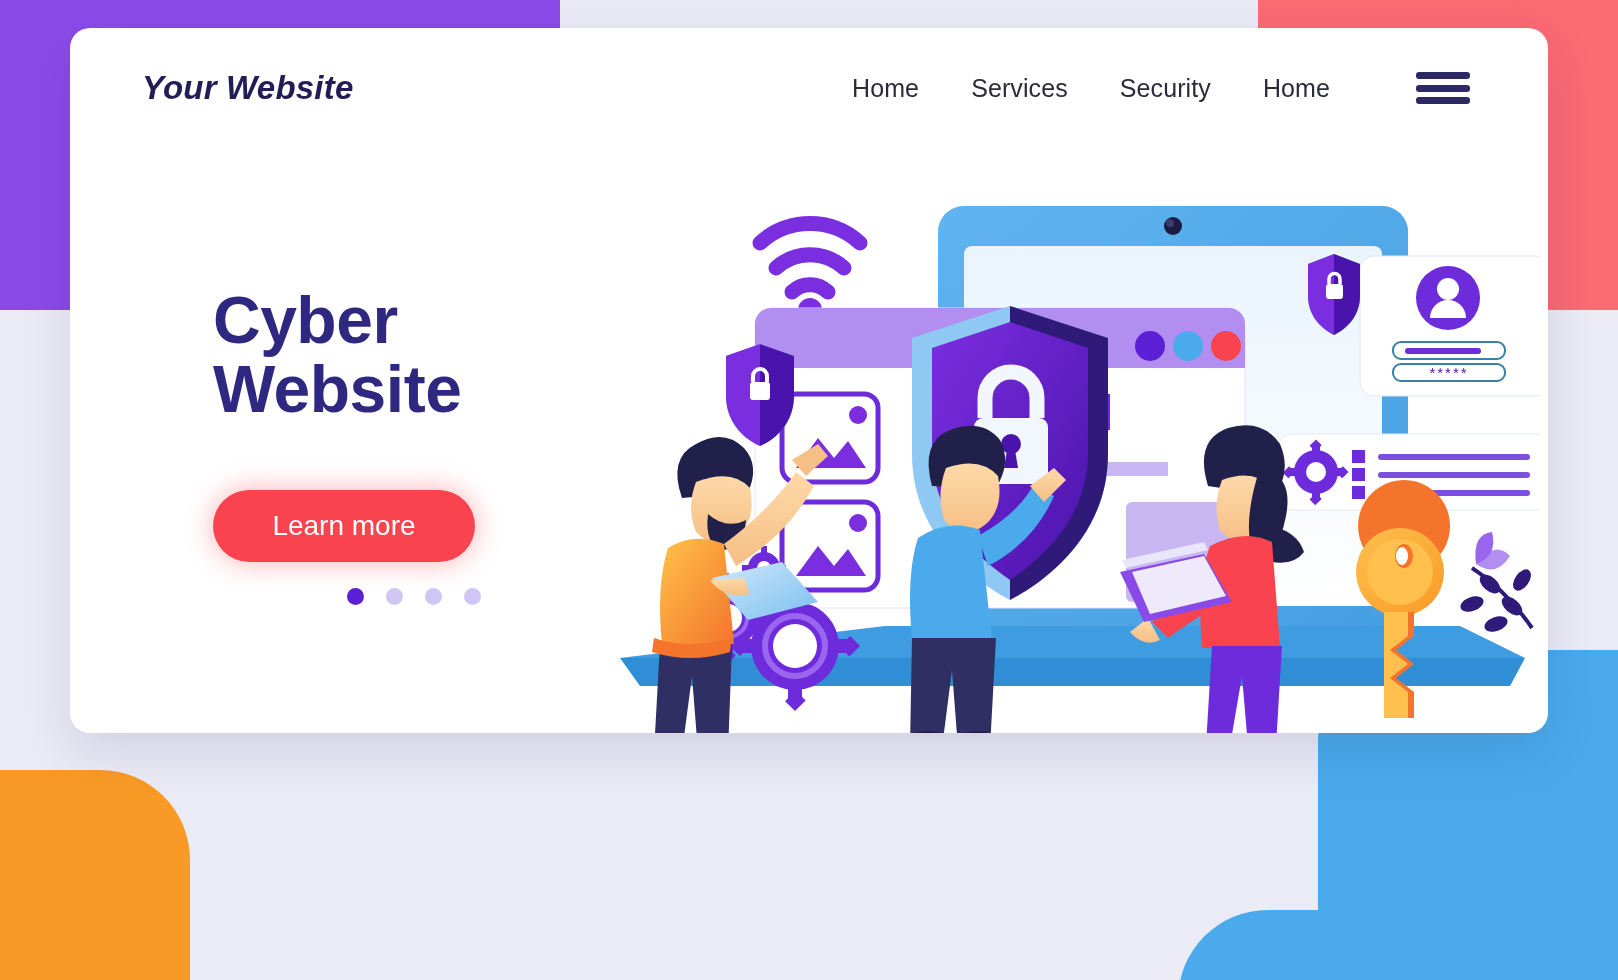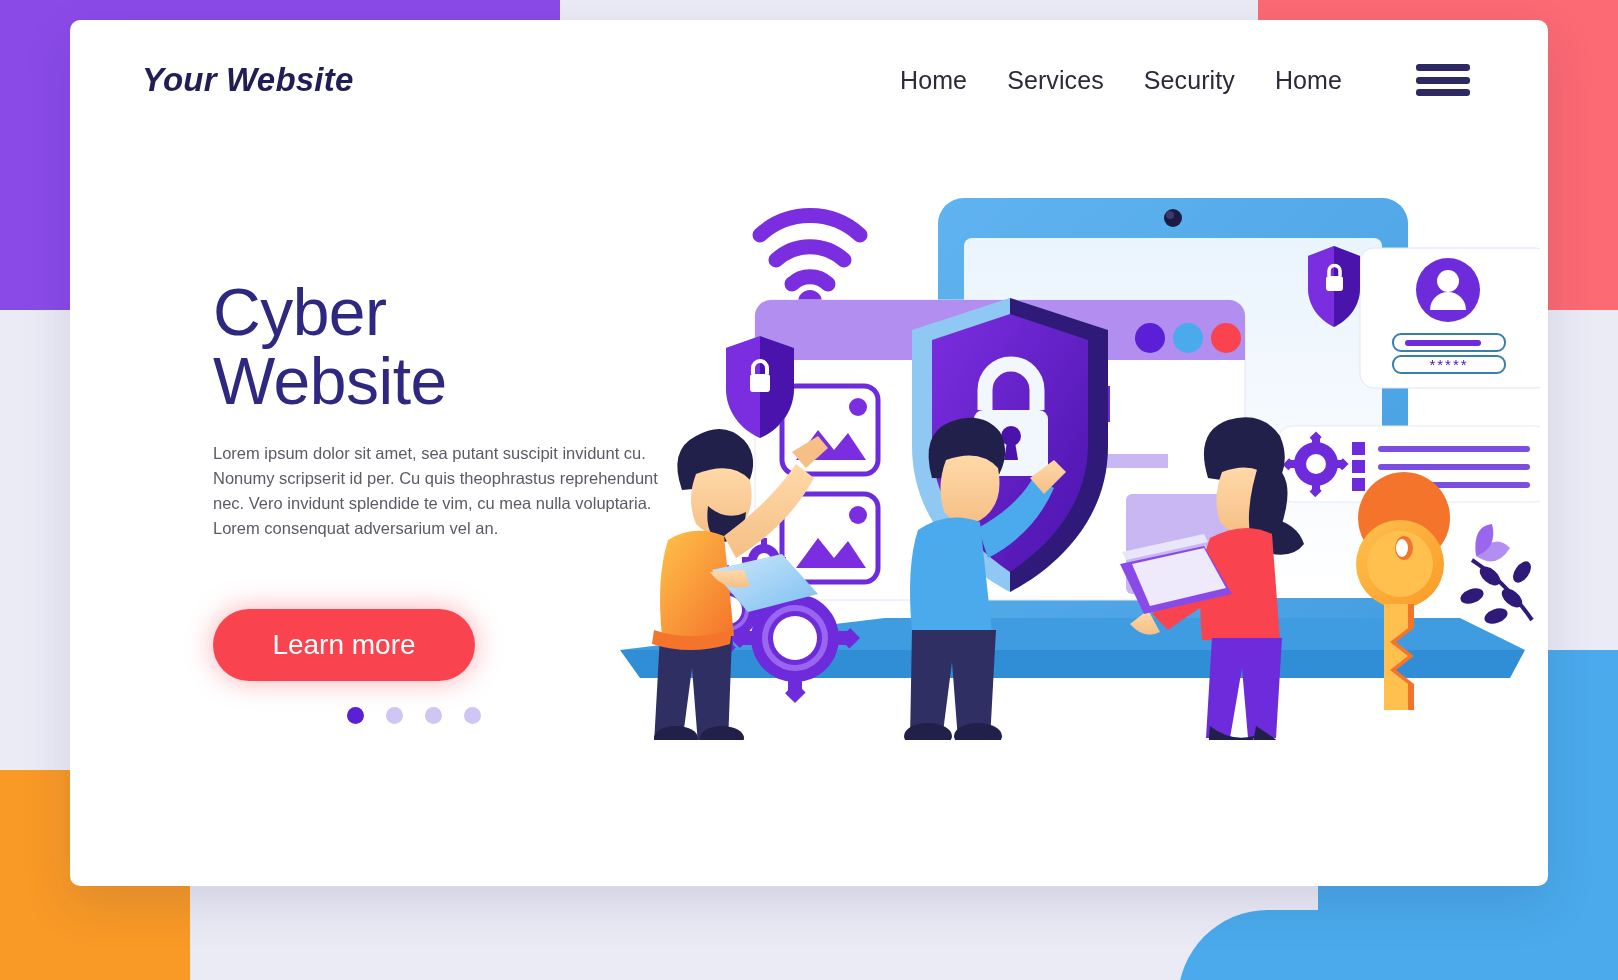--- a/index.html
+++ b/index.html
@@ -29,60 +29,60 @@
     background: #4aaaeb; border-radius: 90px 0 0 0;
   }
   #blob-br2 {
     right: -80px; bottom: -90px; width: 520px; height: 160px;
     background: #4aaaeb; border-radius: 90px 0 0 0;
   }
 
   
   #page-card {
     position: absolute;
-    left: 70px; top: 20px; width: 1478px; height: 866px;
+    left: 70px; top: 28px; width: 1478px; height: 705px;
     background: #ffffff;
-    border-radius: 10px;
+    border-radius: 20px;
     box-shadow: 0 18px 50px rgba(40,30,90,.13);
     overflow: hidden;
   }
 
   
   #site-header {
     position: absolute; left: 0; top: 0; width: 100%; height: 120px;
     display: flex; align-items: center;
   }
   #brand-logo {
     margin-left: 72px;
     font-size: 33px; font-weight: bold; font-style: italic;
     color: #221d54; letter-spacing: .2px;
     white-space: nowrap;
   }
   #main-nav {
     margin-left: auto; margin-right: 78px;
-    display: flex; align-items: center; gap: 40px;
+    display: flex; align-items: center; gap: 52px;
   }
   .nav-link {
     font-size: 25px; color: #2b2b3a; text-decoration: none;
     white-space: nowrap; letter-spacing: .1px;
   }
   #hamburger-menu {
     margin-left: 34px; width: 54px; height: 40px;
     display: flex; flex-direction: column; justify-content: space-between;
     padding: 4px 0; cursor: pointer;
   }
   #hamburger-menu span {
     display: block; height: 7px; width: 100%;
     background: #2d2a63; border-radius: 3px;
   }
 
   
   #hero-copy { position: absolute; left: 143px; top: 258px; width: 470px; }
   #hero-title {
-    font-size: 66px; font-weight: normal; line-height: 1.04;
+    font-size: 66px; font-weight: bold; line-height: 1.04;
     color: #2e2880; letter-spacing: -.5px;
   }
   #hero-paragraph {
     margin-top: 26px; width: 460px;
     font-size: 16.5px; line-height: 1.52; color: #5b5b66;
   }
   #learn-more-button {
     margin-top: 67px; width: 262px; height: 72px;
     background: #f9444f; border: none; border-radius: 40px;
     color: #fff; font-size: 28px; font-family: inherit;
@@ -121,21 +121,20 @@
         <span></span>
       </div>
     </nav>
   </header>
 
   <section id="hero-copy">
     <h1 id="hero-title">
       <span>Cyber</span><br>
       <span>Website</span>
     </h1>
-    <p id="hero-paragraph">Lorem ipsum dolor sit amet, sea putant suscipit invidunt cu. Nonumy scripserit id per. Cu quis theophrastus reprehendunt nec. Vero invidunt splendide te vim, cu mea nulla voluptaria. Lorem consenquat adversarium vel an.</p>
     <button id="learn-more-button">Learn more</button>
     <div id="carousel-dots">
       <span class="dot active"></span>
       <span class="dot"></span>
       <span class="dot"></span>
       <span class="dot"></span>
     </div>
   </section>
 
   <div id="illustration">

